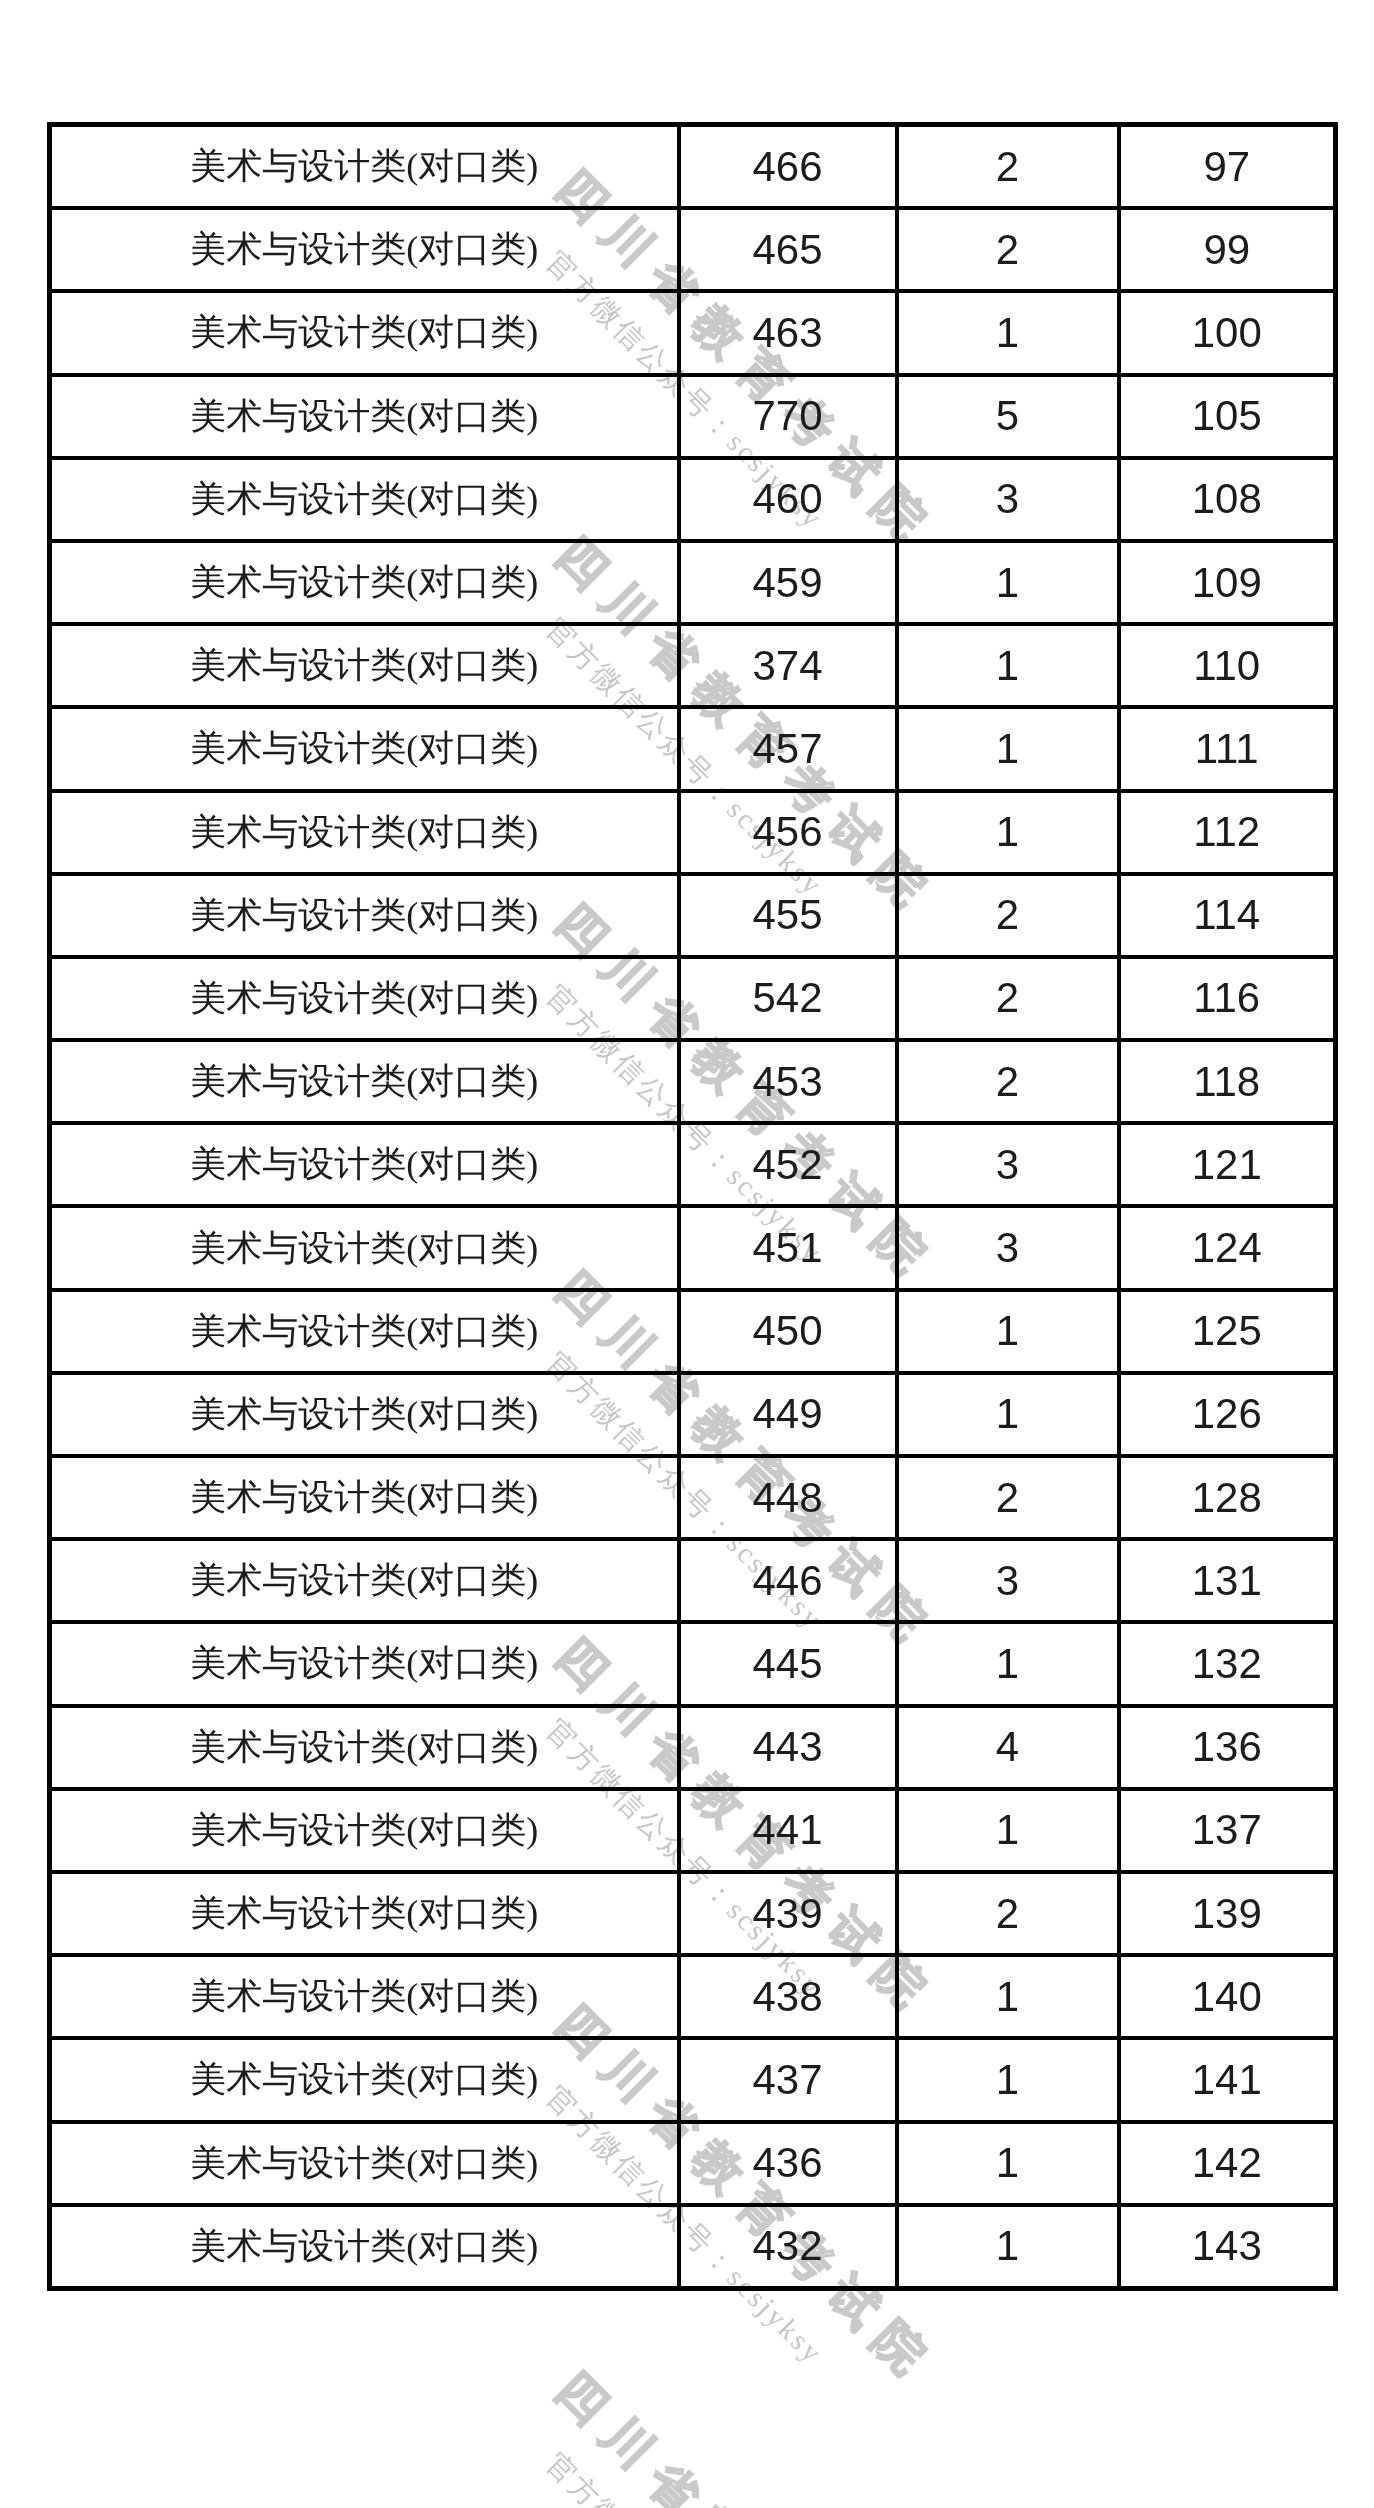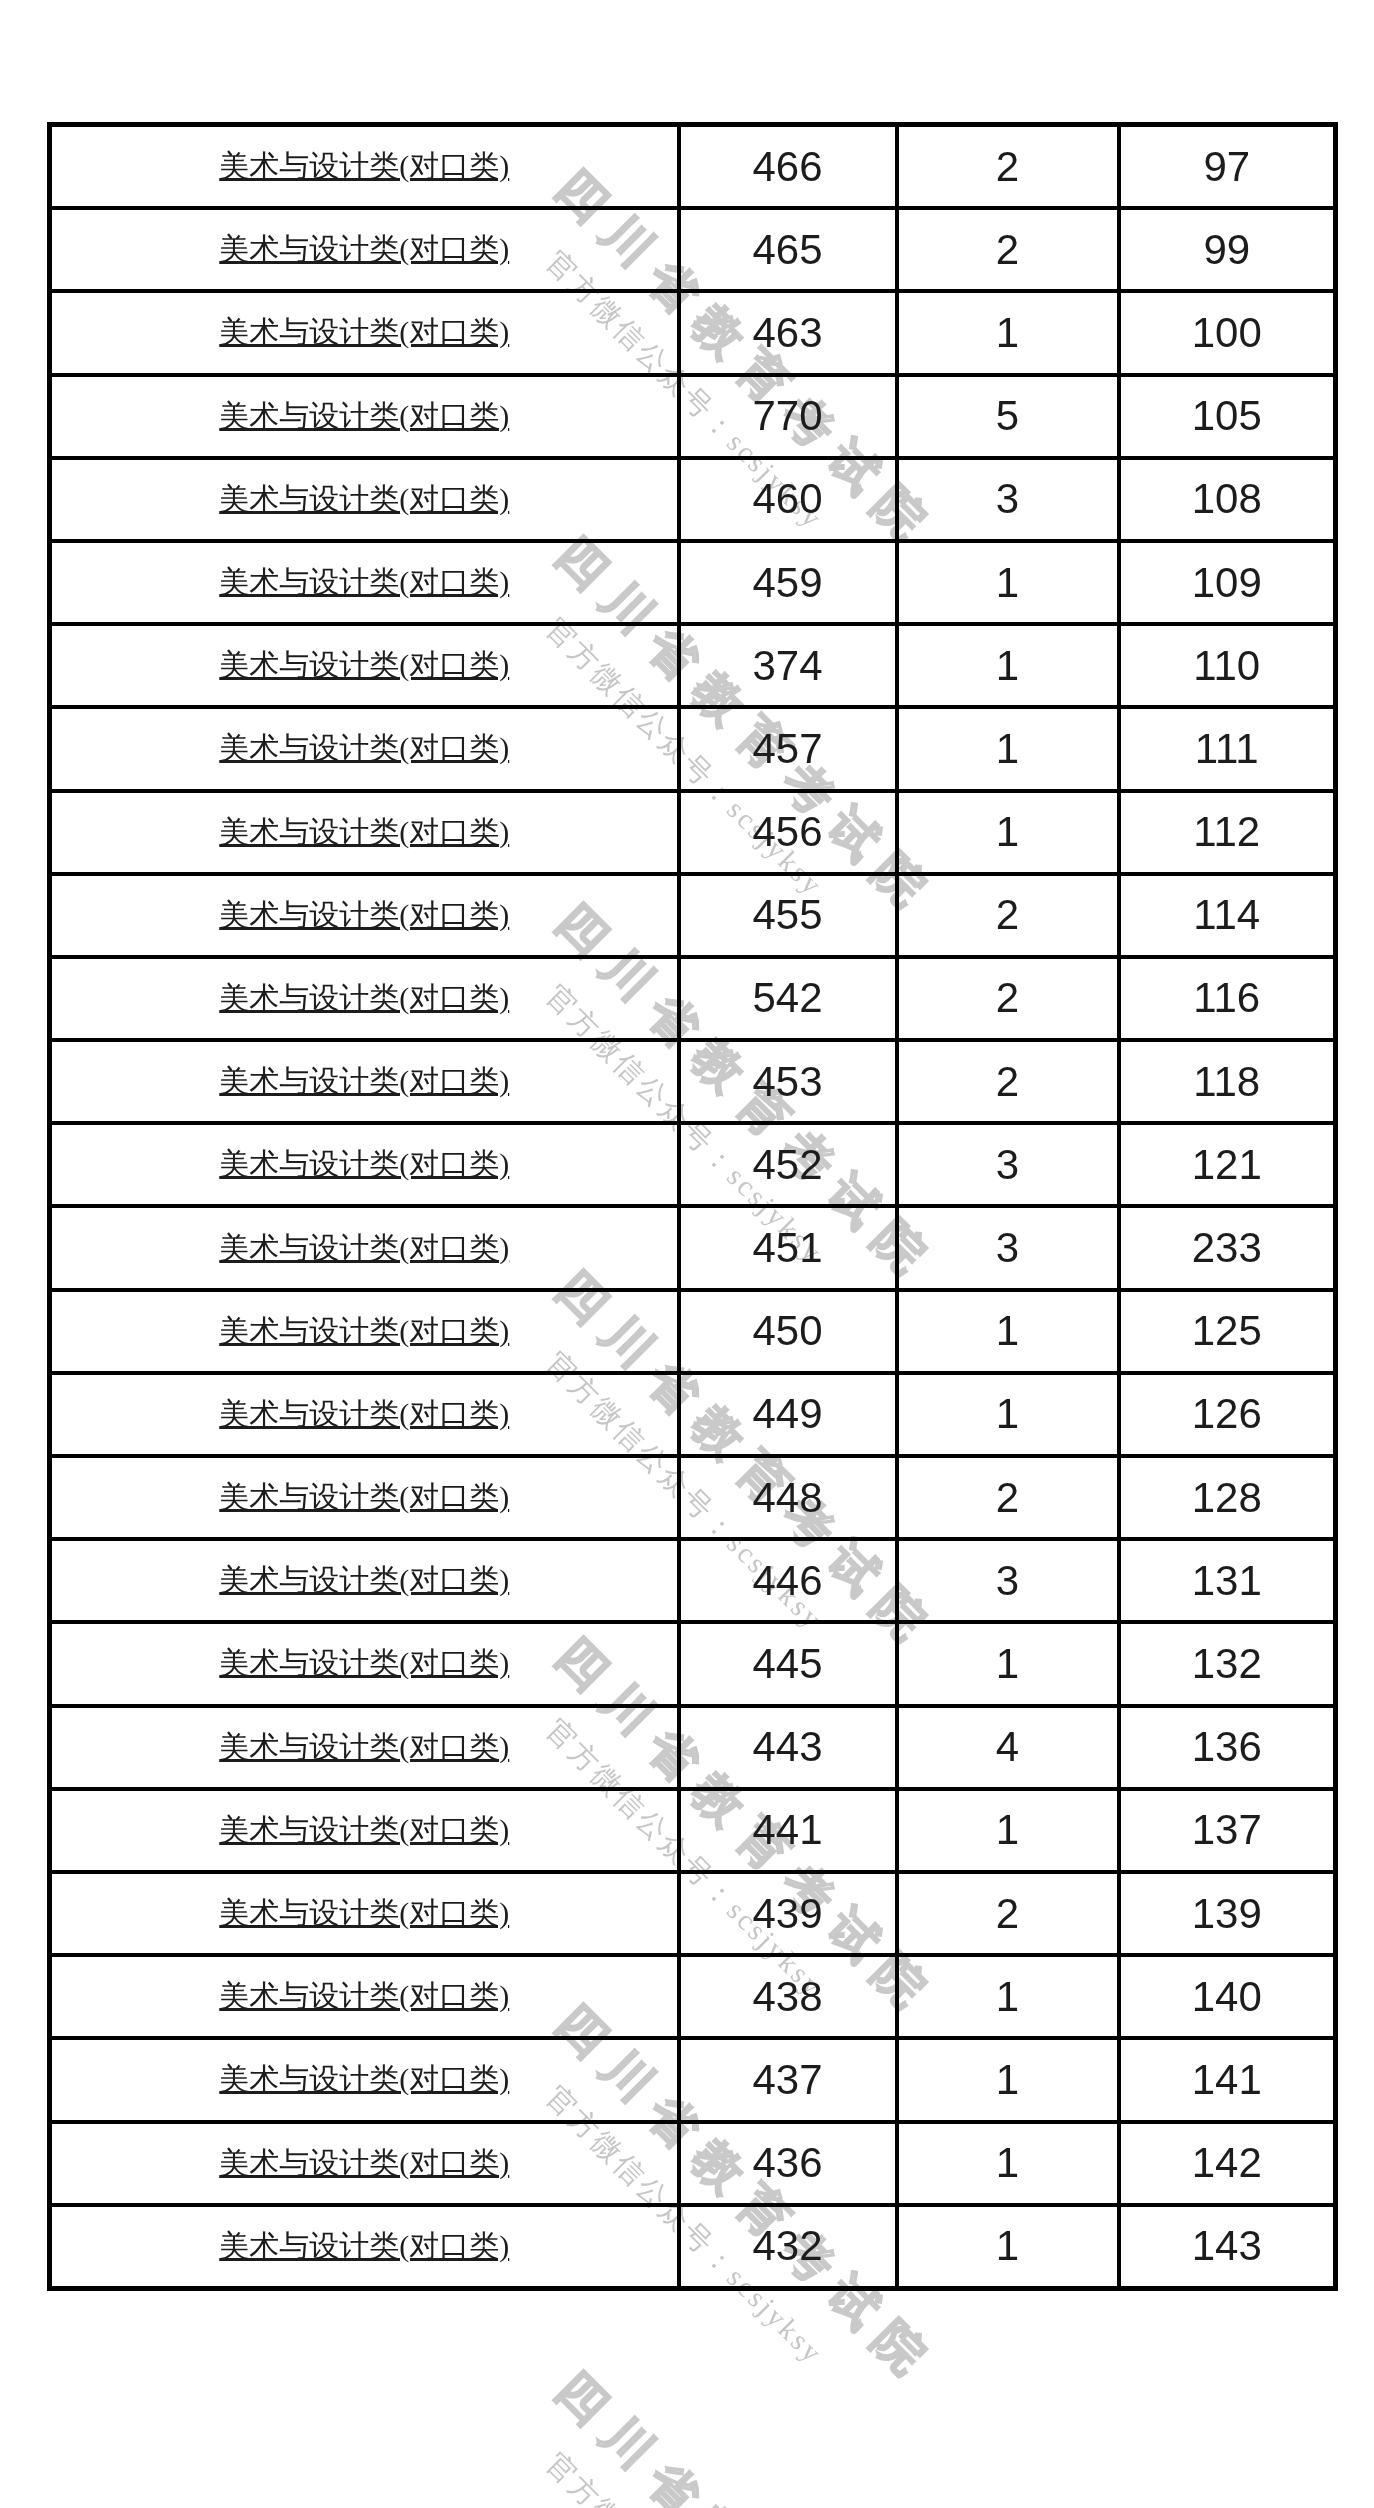--- a/index.html
+++ b/index.html
@@ -70,23 +70,22 @@
     vertical-align:middle;
     background:transparent;
     overflow:hidden;
   }
   .col-category{width:629px;}
   .col-score{width:218px;}
   .col-count{width:222px;}
   .col-cum{width:217px;}
   .cell-cat{
     font-family:"Liberation Serif", serif;
-    font-size:30px;
+    font-size:36px;
     color:var(--text);
-    text-decoration:underline;
   }
   .cell-num{
     font-family:"Liberation Sans", sans-serif;
     font-size:42px;
     color:var(--text);
   }
 </style>
 </head>
 <body>
 
@@ -225,21 +224,21 @@
       <td class="cell-cat">美术与设计类(对口类)</td>
       <td class="cell-num">452</td>
       <td class="cell-num">3</td>
       <td class="cell-num">121</td>
     </tr>
 
     <tr>
       <td class="cell-cat">美术与设计类(对口类)</td>
       <td class="cell-num">451</td>
       <td class="cell-num">3</td>
-      <td class="cell-num">233</td>
+      <td class="cell-num">124</td>
     </tr>
 
     <tr>
       <td class="cell-cat">美术与设计类(对口类)</td>
       <td class="cell-num">450</td>
       <td class="cell-num">1</td>
       <td class="cell-num">125</td>
     </tr>
 
     <tr>

